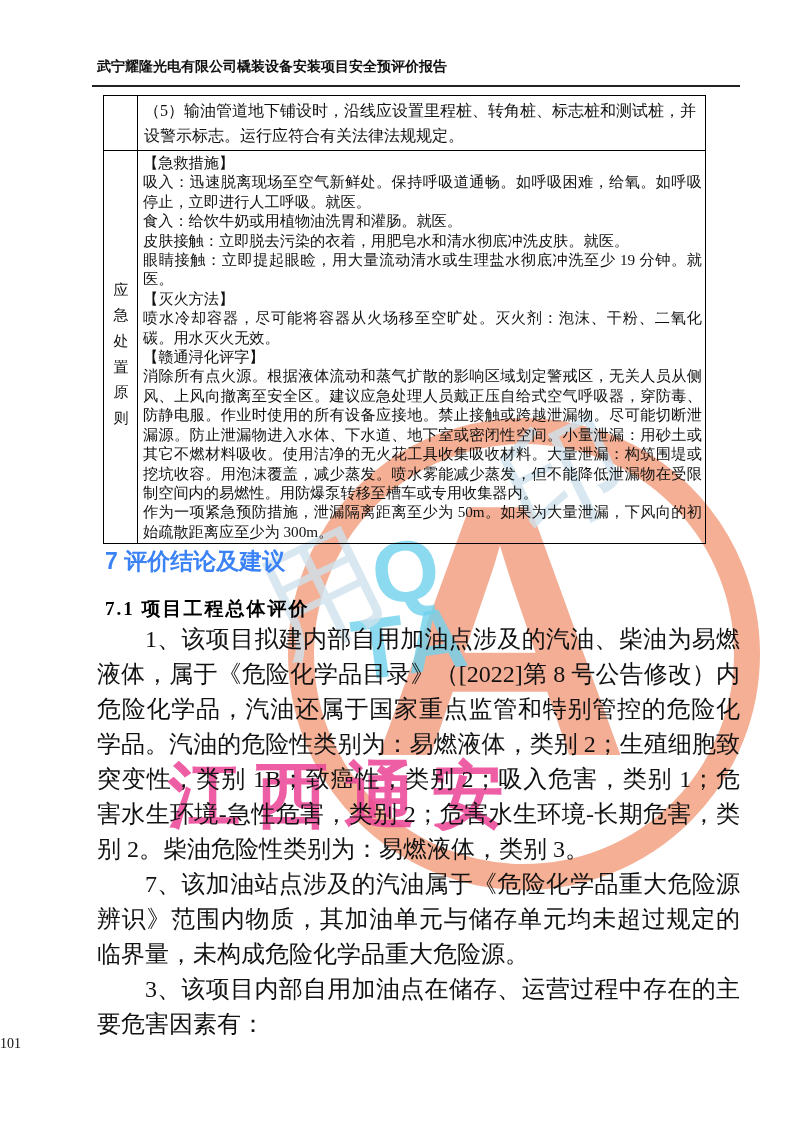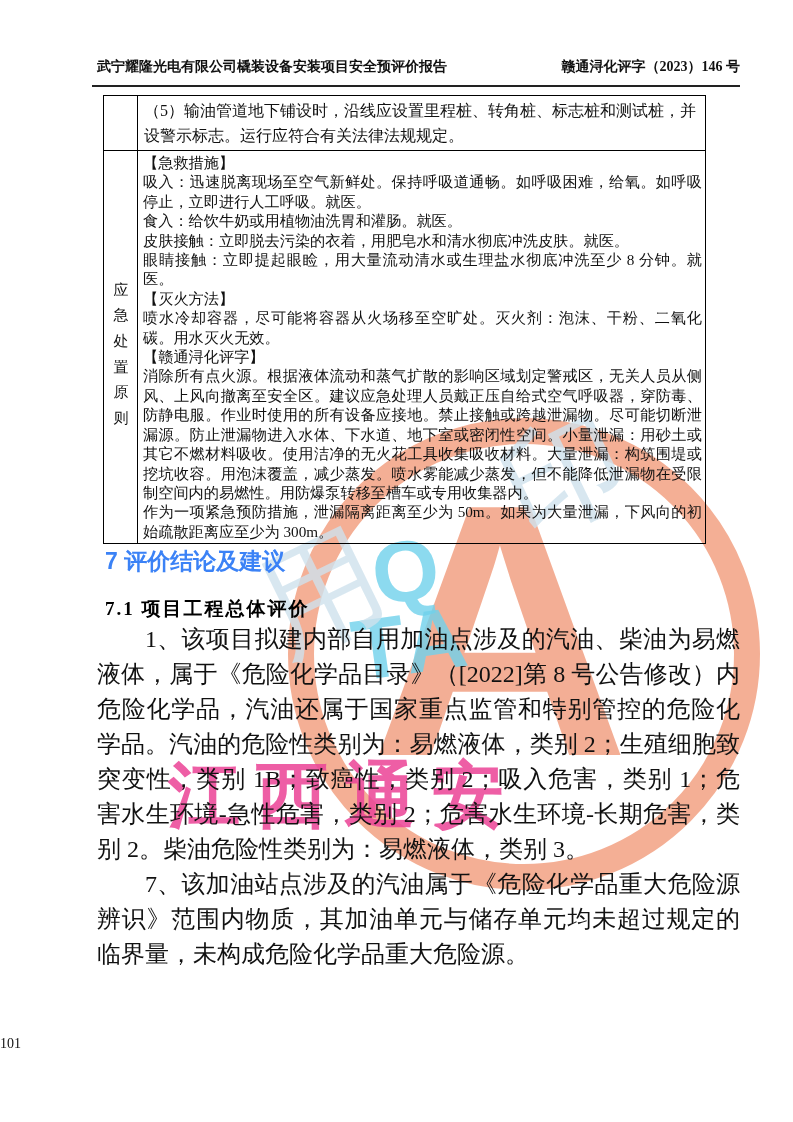--- a/index.html
+++ b/index.html
@@ -106,53 +106,53 @@
   <div class="wm stamp-letter">A</div>
   <div class="wm monogram-top">Q</div>
   <div class="wm monogram-bottom">TA</div>
   <div class="wm diagonal">用印</div>
   <div class="wm redtext">江西通安</div>
 
   <div class="content">
 
     <div class="hdr">
       <span class="hdr-left">武宁耀隆光电有限公司橇装设备安装项目安全预评价报告</span>
-      <span class="hdr-right">赣通浔化评字（2023）146 号</span>
     </div>
     <div class="hdr-rule"></div>
 
     <table class="info">
       <tbody>
           <tr>
         <td class="label-cell"></td>
         <td class="cell-r1">（5）输油管道地下铺设时，沿线应设置里程桩、转角桩、标志桩和测试桩，并设警示标志。运行应符合有关法律法规规定。</td>
       </tr>
       <tr>
         <td class="label-cell">
           <div class="vtext">应急处置原则</div>
         </td>
         <td class="cell-r2">
               <p>【急救措施】</p>
               <p>吸入：迅速脱离现场至空气新鲜处。保持呼吸道通畅。如呼吸困难，给氧。如呼吸停止，立即进行人工呼吸。就医。</p>
               <p>食入：给饮牛奶或用植物油洗胃和灌肠。就医。</p>
               <p>皮肤接触：立即脱去污染的衣着，用肥皂水和清水彻底冲洗皮肤。就医。</p>
-              <p>眼睛接触：立即提起眼睑，用大量流动清水或生理盐水彻底冲洗至少 8 分钟。就医。</p>
+              <p>眼睛接触：立即提起眼睑，用大量流动清水或生理盐水彻底冲洗至少 19 分钟。就医。</p>
               <p>【灭火方法】</p>
               <p>喷水冷却容器，尽可能将容器从火场移至空旷处。灭火剂：泡沫、干粉、二氧化碳。用水灭火无效。</p>
               <p>【赣通浔化评字】</p>
               <p>消除所有点火源。根据液体流动和蒸气扩散的影响区域划定警戒区，无关人员从侧风、上风向撤离至安全区。建议应急处理人员戴正压自给式空气呼吸器，穿防毒、防静电服。作业时使用的所有设备应接地。禁止接触或跨越泄漏物。尽可能切断泄漏源。防止泄漏物进入水体、下水道、地下室或密闭性空间。小量泄漏：用砂土或其它不燃材料吸收。使用洁净的无火花工具收集吸收材料。大量泄漏：构筑围堤或挖坑收容。用泡沫覆盖，减少蒸发。喷水雾能减少蒸发，但不能降低泄漏物在受限制空间内的易燃性。用防爆泵转移至槽车或专用收集器内。</p>
               <p>作为一项紧急预防措施，泄漏隔离距离至少为 50m。如果为大量泄漏，下风向的初始疏散距离应至少为 300m。</p>
             </td>
       </tr>
     </tbody>
       </table>
 
     <div class="h1">7 评价结论及建议</div>
     <div class="h2">7.1 项目工程总体评价</div>
 
     <div class="body-text">
         <p>1、该项目拟建内部自用加油点涉及的汽油、柴油为易燃液体，属于《危险化学品目录》（[2022]第 8 号公告修改）内危险化学品，汽油还属于国家重点监管和特别管控的危险化学品。汽油的危险性类别为：易燃液体，类别 2；生殖细胞致突变性，类别 1B；致癌性，类别 2；吸入危害，类别 1；危害水生环境-急性危害，类别 2；危害水生环境-长期危害，类别 2。柴油危险性类别为：易燃液体，类别 3。</p>
         <p>7、该加油站点涉及的汽油属于《危险化学品重大危险源辨识》范围内物质，其加油单元与储存单元均未超过规定的临界量，未构成危险化学品重大危险源。</p>
+        <p>3、该项目内部自用加油点在储存、运营过程中存在的主要危害因素有：</p>
       </div>
 
     <div class="pagenum">101</div>
   </div>
 </div>
 
 </body></html>

